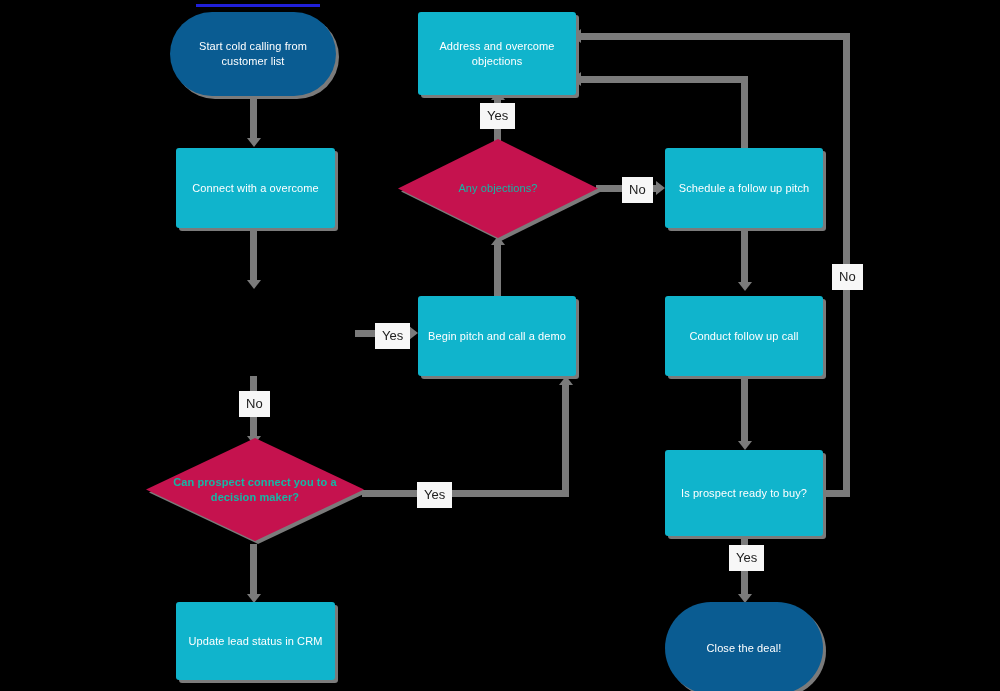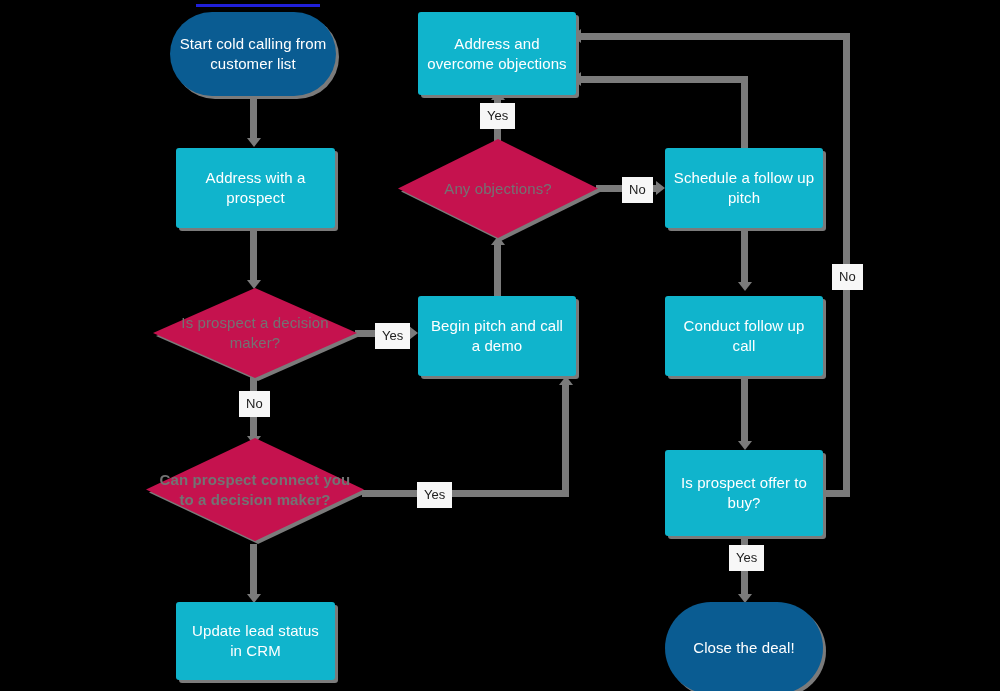--- a/index.html
+++ b/index.html
@@ -19,21 +19,21 @@
     overflow: hidden;
   }
   .node {
     position: absolute;
     box-sizing: border-box;
     display: flex;
     align-items: center;
     justify-content: center;
     text-align: center;
     color: #ffffff;
-    font-size: 15px;
+    font-size: 11px;
     line-height: 1.32;
     letter-spacing: 0.1px;
     z-index: 4;
     padding: 4px 8px;
   }
   .node .lbl { position: relative; z-index: 2; pointer-events: none; }
 
   
   .node.terminator {
     background: #0a5c92;
@@ -43,21 +43,21 @@
   
   .node.process {
     background: #10b4cc;
     border-radius: 3px;
     box-shadow: 3px 3px 0 0 #7b7b7b;
   }
   
   .node.decision {
     background: transparent;
     box-shadow: none;
-    color: #737373;
+    color: #14b8a6;
   }
   .node.decision .dia {
     position: absolute;
     left: 0; top: 0; right: 0; bottom: 0;
     background: #c5124e;
     clip-path: polygon(50% 0%, 100% 50%, 50% 100%, 0% 50%);
     z-index: 1;
   }
   .node.decision .dia-shadow {
     position: absolute;
@@ -153,28 +153,23 @@
   <div class="seg" style="left:741px; top:536px; width:7px; height:60px;"></div>
   <div class="arrow down" style="left:738px; top:594px;"></div>
 
   <div class="top-accent" style="left:196px; top:4px; width:124px;"></div>
 
   <div class="node terminator" style="left:170px; top:12px; width:166px; height:84px;">
     <span class="lbl">Start cold calling from customer list</span>
   </div>
 
   <div class="node process" style="left:176px; top:148px; width:159px; height:80px;">
-    <span class="lbl">Address with a prospect</span>
-  </div>
-
-  <div class="node decision" style="left:153px; top:288px; width:204px; height:90px;">
-    <span class="dia-shadow"></span>
-    <span class="dia"></span>
-    <span class="lbl">Is prospect a decision maker?</span>
-  </div>
+    <span class="lbl">Connect with a overcome</span>
+  </div>
+
 
   <div class="node decision" style="left:146px; top:438px; width:218px; height:103px;font-weight:bold;">
     <span class="dia-shadow"></span>
     <span class="dia"></span>
     <span class="lbl">Can prospect connect you to a decision maker?</span>
   </div>
 
   <div class="node process" style="left:176px; top:602px; width:159px; height:78px;">
     <span class="lbl">Update lead status in CRM</span>
   </div>
@@ -195,21 +190,21 @@
 
   <div class="node process" style="left:665px; top:148px; width:158px; height:80px;">
     <span class="lbl">Schedule a follow up pitch</span>
   </div>
 
   <div class="node process" style="left:665px; top:296px; width:158px; height:80px;">
     <span class="lbl">Conduct follow up call</span>
   </div>
 
   <div class="node process" style="left:665px; top:450px; width:158px; height:86px;">
-    <span class="lbl">Is prospect offer to buy?</span>
+    <span class="lbl">Is prospect ready to buy?</span>
   </div>
 
   <div class="node terminator" style="left:665px; top:602px; width:158px; height:92px;">
     <span class="lbl">Close the deal!</span>
   </div>
 
   <div class="edge-label" style="left:480px; top:103px;">Yes</div>
 
   <div class="edge-label" style="left:622px; top:177px;">No</div>
 

